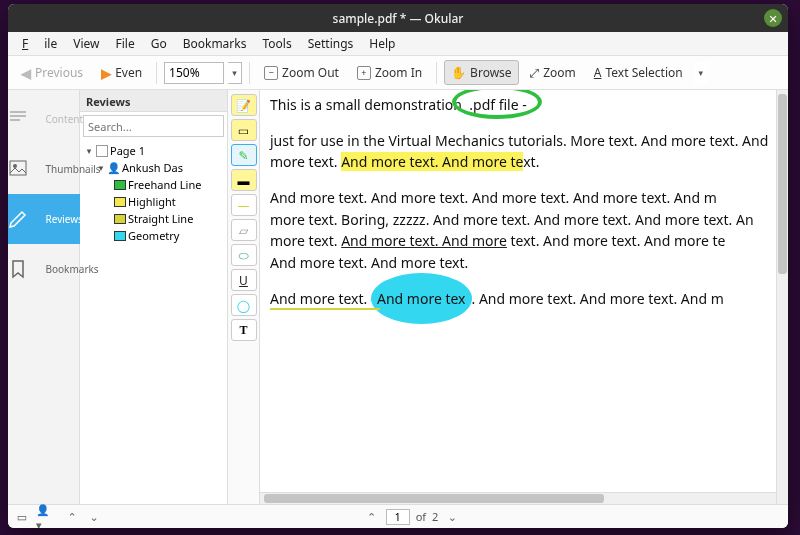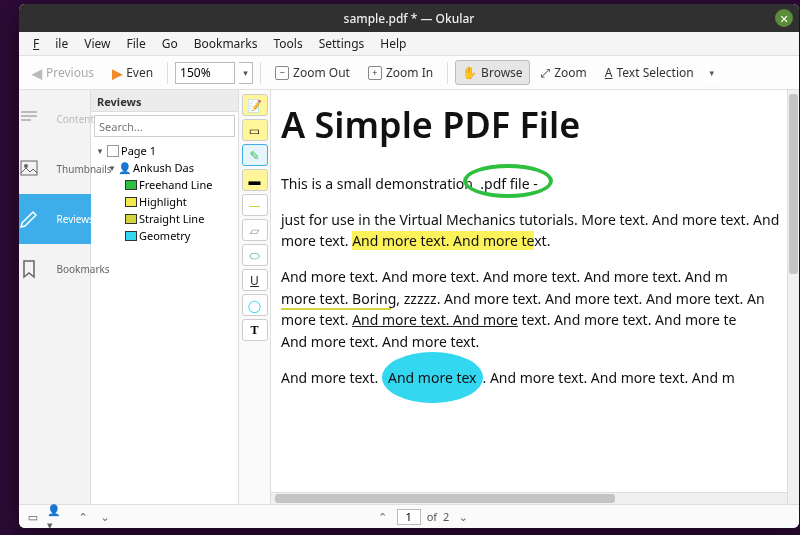--- a/index.html
+++ b/index.html
@@ -1,17 +1,17 @@
 <!DOCTYPE html>
 <html><head>
 <meta charset="utf-8">
 <style>
   * { box-sizing: border-box; margin: 0; padding: 0; font-family: "Noto Sans", "Segoe UI", sans-serif; }
   body { background: #2d0b37; width: 800px; height: 535px; overflow: hidden; }
-  .window { position: absolute; left: 19px; top: 4px; width: 780px; height: 524px; background: #fff; border-radius: 6px; box-shadow: 0 8px 30px rgba(0,0,0,.5); display: flex; flex-direction: column; overflow: hidden; }
+  .window { position: absolute; left: 8px; top: 4px; width: 780px; height: 524px; background: #fff; border-radius: 6px; box-shadow: 0 8px 30px rgba(0,0,0,.5); display: flex; flex-direction: column; overflow: hidden; }
   .titlebar { height: 28px; background: #303030; color: #eee; display: flex; align-items: center; justify-content: center; position: relative; font-size: 12px; }
   .titlebar .title { font-weight: 500; }
   .titlebar .close { position: absolute; right: 6px; top: 5px; width: 18px; height: 18px; border-radius: 9px; background: #5a8c3a; display: flex; align-items:center; justify-content:center; color:#fff; font-size:11px; cursor:pointer;}
   .menubar { height: 24px; background: #f5f5f5; border-bottom: 1px solid #e0e0e0; display: flex; align-items: center; padding: 0 6px; font-size: 12px; color:#222;}
   .menubar span { padding: 3px 8px; cursor:pointer;}
   .menubar span u { text-decoration: underline; }
   .toolbar { height: 34px; background: #fdfdfd; border-bottom: 1px solid #e0e0e0; display: flex; align-items: center; padding: 0 6px; gap: 4px; font-size: 12px; color:#333;}
   .tbtn { display:flex; align-items:center; gap:4px; padding:3px 6px; border:1px solid transparent; border-radius:3px; cursor:pointer; }
   .tbtn.disabled { color:#aaa; cursor:default;}
   .tbtn.active { background:#e6e6e6; border-color:#bbb;}
@@ -201,21 +201,20 @@
         <div class="abtn" style="color:#888">▱</div>
         <div class="abtn" style="color:#3a8">⬭</div>
         <div class="abtn" style="color:#222">
             <u>U</u>
           </div>
         <div class="abtn" style="color:#33d7f0">◯</div>
         <div class="abtn" style="font-weight:bold; font-family:serif">T</div>
       </div>
 
       <div class="pdfview">
-        <h1>A Simple PDF File</h1>
         <p style="position:relative">
           <span>This is a small demonstration</span>
           <span style="position:relative">&nbsp;<span>.pdf file -</span>
             <span class="greencircle" style="left:-14px; top:-10px"></span>
           </span>
         </p>
         <p>
           <span>just for use in the Virtual Mechanics tutorials. More text. And more text. And more text. </span><span class="hlY">And more text. And more te</span><span>xt.</span>
         </p>
         <div class="yellowline" style="left:10px; width:110px; top:218px"></div>

